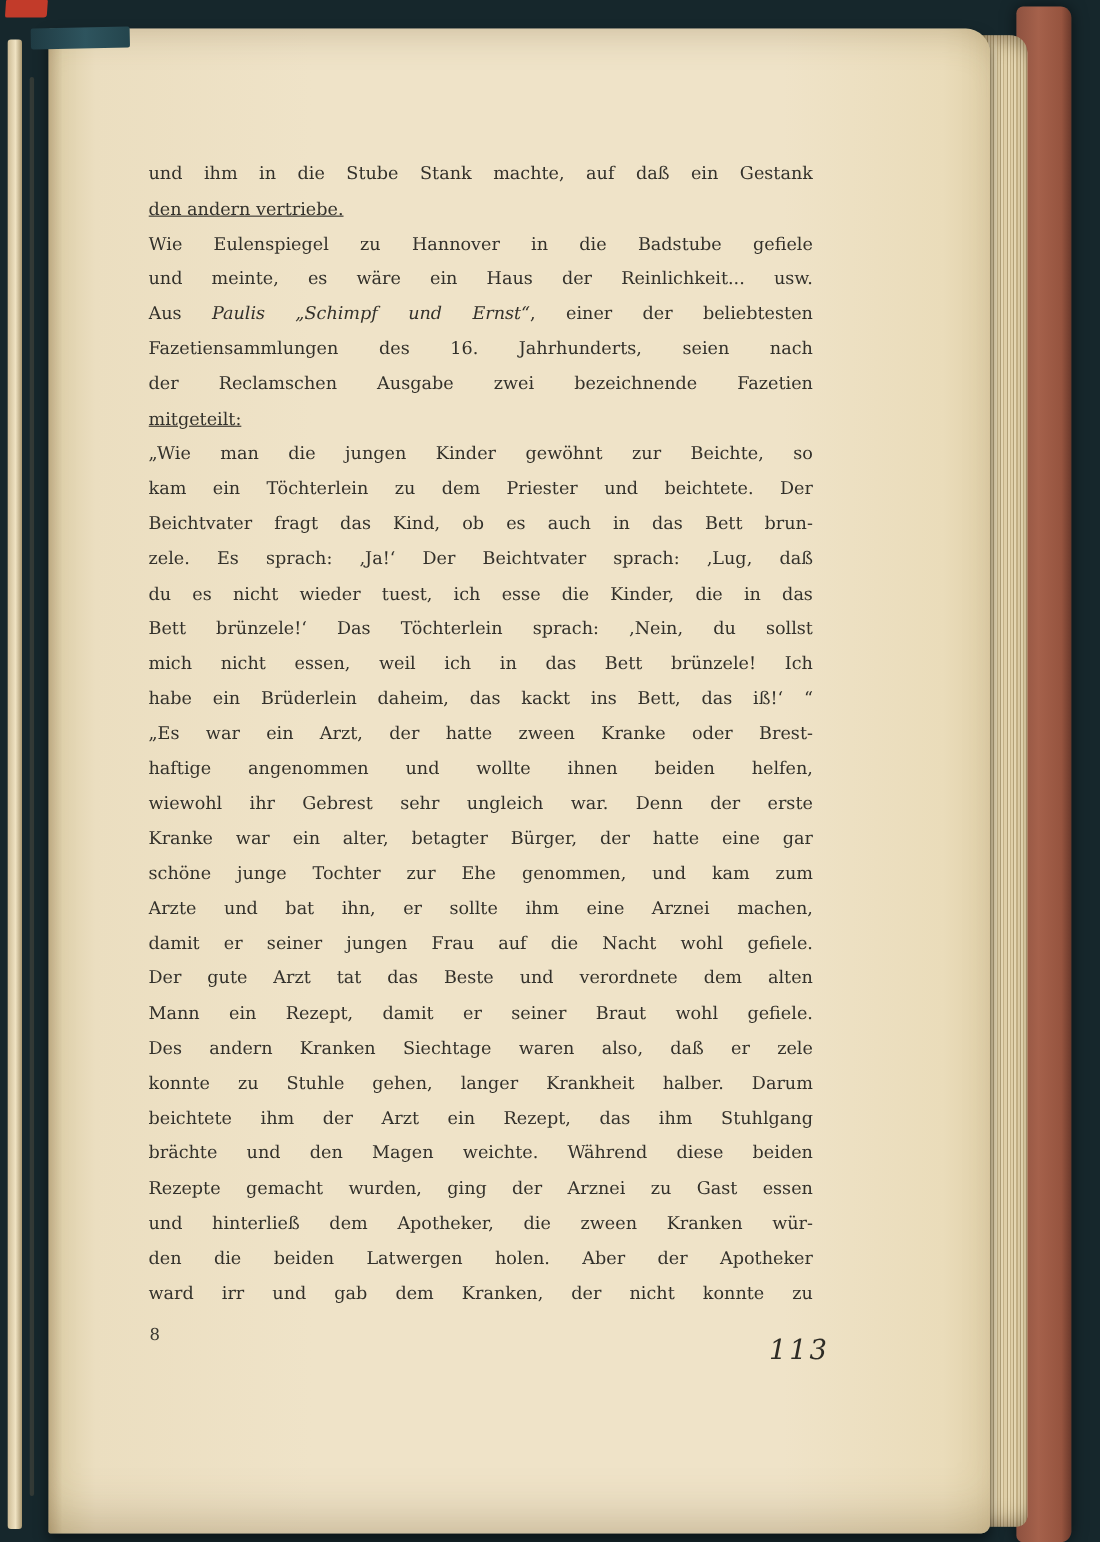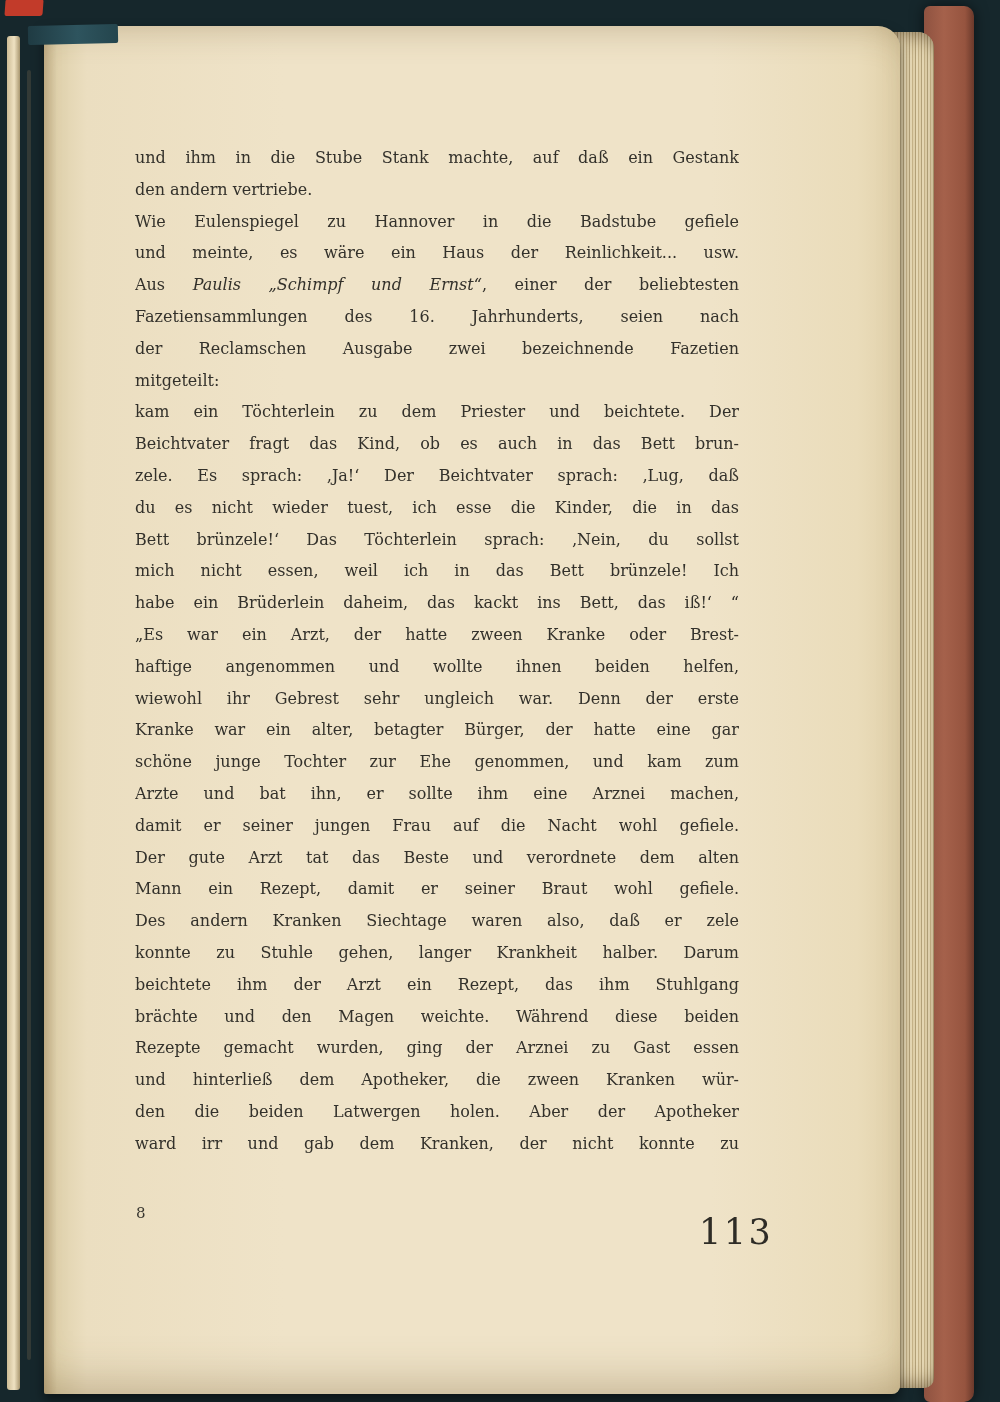--- a/index.html
+++ b/index.html
@@ -86,31 +86,32 @@
   .line {
     height: 31.8px;
     overflow: hidden;
     text-align: justify;
     text-align-last: justify;
     -moz-text-align-last: justify;
   }
   .line.no-just {
     text-align: center;
     text-align-last: left;
+    text-decoration: underline;
     -moz-text-align-last: left;
   }
   .italic { font-style: italic; margin-top: 12px; }
 
   .sig {
     position: absolute; left: 92px; top: 1178px;
     font-size: 15px; color: #3a3831;
   }
   .pagenum {
     position: absolute; left: 655px; top: 1186px;
-    font-size: 35px; letter-spacing: 2.5px; color: #2e2c26;
+    font-size: 25px; letter-spacing: 2.5px; color: #2e2c26; font-style: italic;
   }
 </style>
 </head>
 <body>
 
 <div class="scene">
   <div class="cover"></div>
   <div class="fore-edge"></div>
   <div class="left-edge"></div>
   <div class="left-edge2"></div>
@@ -120,20 +121,21 @@
   <div class="page">
     <div class="text-block" id="text-block">
         <div class="line"><span>und ihm in die Stube Stank machte, auf daß ein Gestank</span></div>
         <div class="line no-just"><span>den andern vertriebe.</span></div>
         <div class="line"><span>Wie Eulenspiegel zu Hannover in die Badstube gefiele</span></div>
         <div class="line"><span>und meinte, es wäre ein Haus der Reinlichkeit... usw.</span></div>
         <div class="line"><span>Aus </span><span class="italic">Paulis „Schimpf und Ernst“</span><span>, einer der beliebtesten</span></div>
         <div class="line"><span>Fazetiensammlungen des 16. Jahrhunderts, seien nach</span></div>
         <div class="line"><span>der Reclamschen Ausgabe zwei bezeichnende Fazetien</span></div>
         <div class="line no-just"><span>mitgeteilt:</span></div>
+        <div class="line"><span>„Wie man die jungen Kinder gewöhnt zur Beichte, so</span></div>
         <div class="line"><span>kam ein Töchterlein zu dem Priester und beichtete. Der</span></div>
         <div class="line"><span>Beichtvater fragt das Kind, ob es auch in das Bett brun-</span></div>
         <div class="line"><span>zele. Es sprach: ‚Ja!‘ Der Beichtvater sprach: ‚Lug, daß</span></div>
         <div class="line"><span>du es nicht wieder tuest, ich esse die Kinder, die in das</span></div>
         <div class="line"><span>Bett brünzele!‘ Das Töchterlein sprach: ‚Nein, du sollst</span></div>
         <div class="line"><span>mich nicht essen, weil ich in das Bett brünzele! Ich</span></div>
         <div class="line"><span>habe ein Brüderlein daheim, das kackt ins Bett, das iß!‘ “</span></div>
         <div class="line"><span>„Es war ein Arzt, der hatte zween Kranke oder Brest-</span></div>
         <div class="line"><span>haftige angenommen und wollte ihnen beiden helfen,</span></div>
         <div class="line"><span>wiewohl ihr Gebrest sehr ungleich war. Denn der erste</span></div>

